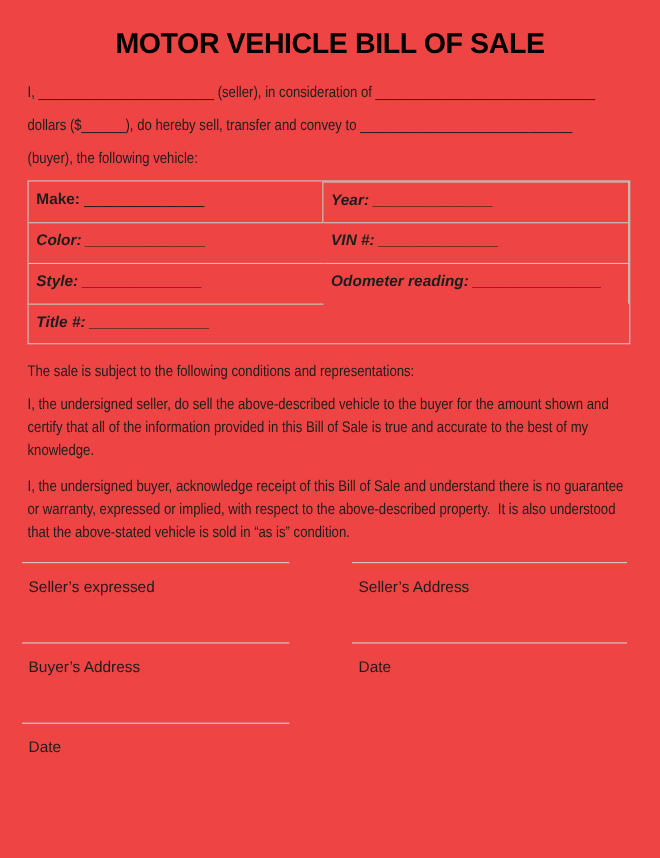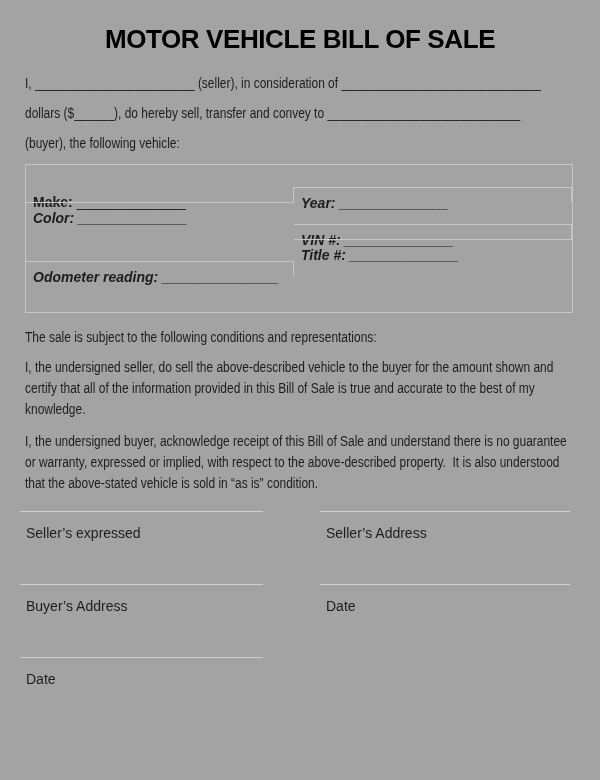--- a/index.html
+++ b/index.html
@@ -1,20 +1,20 @@
 <!DOCTYPE html>
 <html><head>
 <meta charset="utf-8">
 <style>
   html, body { margin: 0; padding: 0; background: #ffffff; }
   .page {
     position: relative;
     width: 600px;
     height: 780px;
-    background: #a3a3a3;
+    background: #ef4444;
     overflow: hidden;
     font-family: "Liberation Sans", sans-serif;
     color: #1d1d1d;
   }
   .doc-title {
     margin-top: 24px;
     text-align: center;
     font-size: 26px;
     line-height: 30px;
     font-weight: bold;
@@ -44,21 +44,21 @@
     grid-template-rows: 37px 37px 37px 36px;
     border: 1px solid #c6c6c6;
     width: 546px;
   }
   .vcell {
     box-sizing: border-box;
     padding: 7px 0 0 7px;
     font-size: 14px;
     white-space: pre;
   }
-  .vcell.col-l { border-right: 1px solid #c6c6c6; margin-top: 22px; }
+  .vcell.col-l { border-right: 1px solid #c6c6c6; }
   .vcell.bt { border-top: 1px solid #c6c6c6; font-style: italic; }
   .vlabel { font-weight: bold; }
   .vblank { margin-left: 4px; }
   
   .sig-grid {
     margin-left: 20px;
     margin-top: 17px;
     display: grid;
     grid-template-columns: 243px 250px;
     column-gap: 57px;
@@ -84,20 +84,21 @@
 
   <div class="flow intro-line">(buyer), the following vehicle:</div>
 
   <div class="vtable">
     <div class="vcell col-l"><span class="vlabel">Make:</span><span class="vblank">______________</span></div>
 
     <div class="vcell col-l bt"><span class="vlabel">Year:</span><span class="vblank">______________</span></div>
     <div class="vcell bt"><span class="vlabel">Color:</span><span class="vblank">______________</span></div>
 
     <div class="vcell col-l bt"><span class="vlabel">VIN #:</span><span class="vblank">______________</span></div>
+    <div class="vcell bt"><span class="vlabel">Style:</span><span class="vblank">______________</span></div>
 
     <div class="vcell col-l bt"><span class="vlabel">Odometer reading:</span><span class="vblank">_______________</span></div>
     <div class="vcell bt"><span class="vlabel">Title #:</span><span class="vblank">______________</span></div>
   </div>
 
   <div class="flow mt14">The sale is subject to the following conditions and representations:</div>
 
   <div class="flow mt9">I, the undersigned seller, do sell the above-described vehicle to the buyer for the amount shown and certify that all of the information provided in this Bill of Sale is true and accurate to the best of my knowledge.</div>
 
   <div class="flow mt11 para-buyer">I, the undersigned buyer, acknowledge receipt of this Bill of Sale and understand there is no guarantee or warranty, expressed or implied, with respect to the above-described property.&nbsp; It is also understood that the above-stated vehicle is sold in “as is” condition.</div>

